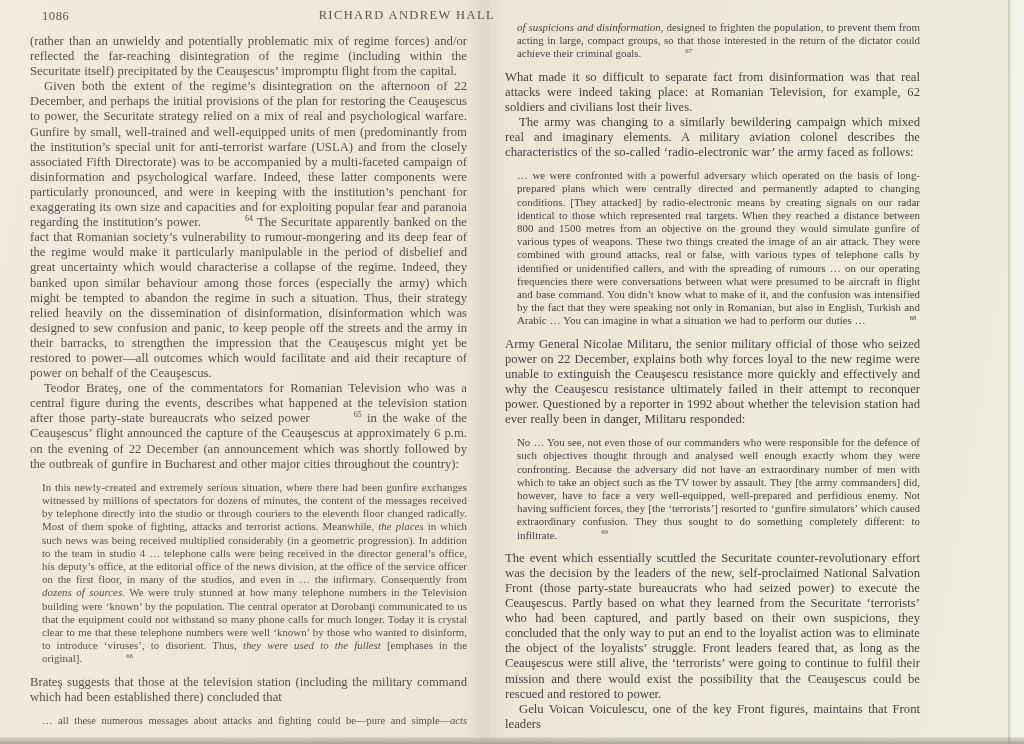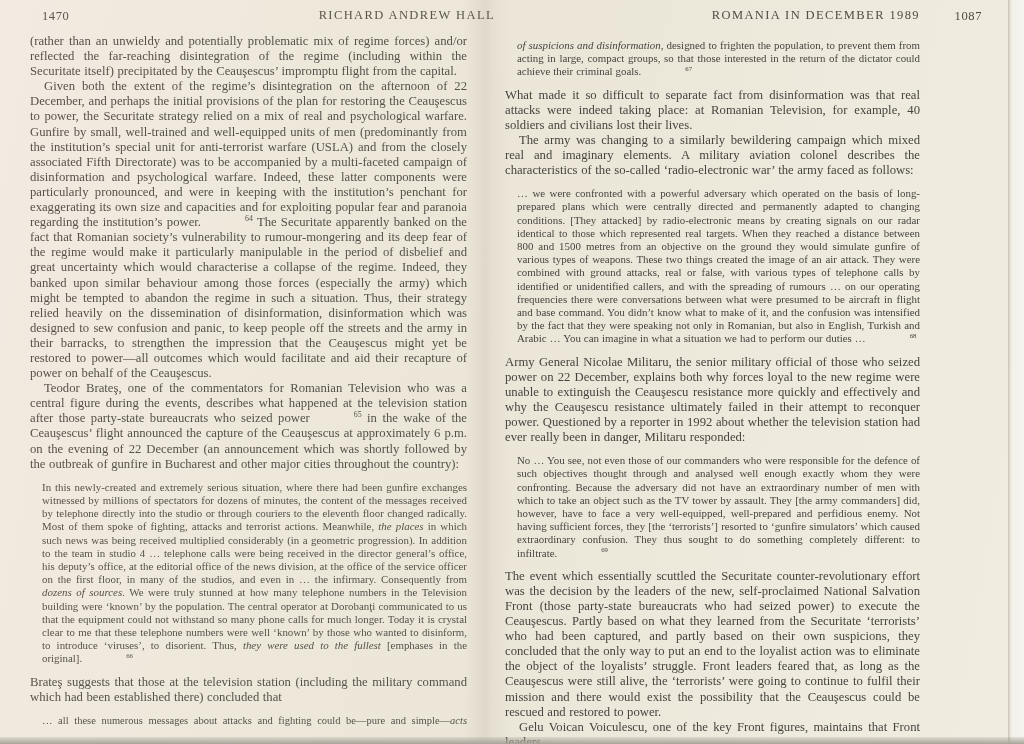--- a/index.html
+++ b/index.html
@@ -41,43 +41,39 @@
     background:linear-gradient(to bottom,rgba(130,126,116,.15),#a8a49a);
   }
 </style>
 </head>
 <body>
 
 <div class="scan">
 
   <div class="page page-left">
     <div class="pagehead">
-      <span class="pagenum">1470</span>
+      <span class="pagenum">1086</span>
       <span class="runhead">RICHARD ANDREW HALL</span>
     </div>
     <div class="body">
         <div class="para">(rather than an unwieldy and potentially problematic mix of regime forces) and/or reflected the far-reaching disintegration of the regime (including within the Securitate itself) precipitated by the Ceauşescus’ impromptu flight from the capital.</div>
         <div class="para indent">Given both the extent of the regime’s disintegration on the afternoon of 22 December, and perhaps the initial provisions of the plan for restoring the Ceauşescus to power, the Securitate strategy relied on a mix of real and psychological warfare. Gunfire by small, well-trained and well-equipped units of men (predominantly from the institution’s special unit for anti-terrorist warfare (USLA) and from the closely associated Fifth Directorate) was to be accompanied by a multi-faceted campaign of disinformation and psychological warfare. Indeed, these latter components were particularly pronounced, and were in keeping with the institution’s penchant for exaggerating its own size and capacities and for exploiting popular fear and paranoia regarding the institution’s power.<sup>64</sup> The Securitate apparently banked on the fact that Romanian society’s vulnerability to rumour-mongering and its deep fear of the regime would make it particularly manipulable in the period of disbelief and great uncertainty which would characterise a collapse of the regime. Indeed, they banked upon similar behaviour among those forces (especially the army) which might be tempted to abandon the regime in such a situation. Thus, their strategy relied heavily on the dissemination of disinformation, disinformation which was designed to sew confusion and panic, to keep people off the streets and the army in their barracks, to strengthen the impression that the Ceauşescus might yet be restored to power—all outcomes which would facilitate and aid their recapture of power on behalf of the Ceauşescus.</div>
         <div class="para indent">Teodor Brateş, one of the commentators for Romanian Television who was a central figure during the events, describes what happened at the television station after those party-state bureaucrats who seized power<sup>65</sup> in the wake of the Ceauşescus’ flight announced the capture of the Ceauşescus at approximately 6 p.m. on the evening of 22 December (an announcement which was shortly followed by the outbreak of gunfire in Bucharest and other major cities throughout the country):</div>
         <div class="quote">In this newly-created and extremely serious situation, where there had been gunfire exchanges witnessed by millions of spectators for dozens of minutes, the content of the messages received by telephone directly into the studio or through couriers to the eleventh floor changed radically. Most of them spoke of fighting, attacks and terrorist actions. Meanwhile, <i>the places</i> in which such news was being received multiplied considerably (in a geometric progression). In addition to the team in studio 4 … telephone calls were being received in the director general’s office, his deputy’s office, at the editorial office of the news division, at the office of the service officer on the first floor, in many of the studios, and even in … the infirmary. Consequently from <i>dozens of sources</i>. We were truly stunned at how many telephone numbers in the Television building were ‘known’ by the population. The central operator at Dorobanţi communicated to us that the equipment could not withstand so many phone calls for much longer. Today it is crystal clear to me that these telephone numbers were well ‘known’ by those who wanted to disinform, to introduce ‘viruses’, to disorient. Thus, <i>they were used to the fullest</i> [emphases in the original].<sup>66</sup></div>
         <div class="para">Brateş suggests that those at the television station (including the military command which had been established there) concluded that</div>
         <div class="quote stretch">… all these numerous messages about attacks and fighting could be—pure and simple—<i>acts</i></div>
       </div>
   </div>
 
   <div class="gutter-shadow"></div>
 
   <div class="page page-right">
-    <div class="pagehead">
-      <span class="runhead">ROMANIA IN DECEMBER 1989</span>
-      <span class="pagenum">1087</span>
-    </div>
     <div class="body">
         <div class="quote"><i>of suspicions and disinformation</i>, designed to frighten the population, to prevent them from acting in large, compact groups, so that those interested in the return of the dictator could achieve their criminal goals.<sup>67</sup></div>
-        <div class="para">What made it so difficult to separate fact from disinformation was that real attacks were indeed taking place: at Romanian Television, for example, 40 soldiers and civilians lost their lives.</div>
+        <div class="para">What made it so difficult to separate fact from disinformation was that real attacks were indeed taking place: at Romanian Television, for example, 62 soldiers and civilians lost their lives.</div>
         <div class="para indent">The army was changing to a similarly bewildering campaign which mixed real and imaginary elements. A military aviation colonel describes the characteristics of the so-called ‘radio-electronic war’ the army faced as follows:</div>
         <div class="quote">… we were confronted with a powerful adversary which operated on the basis of long-prepared plans which were centrally directed and permanently adapted to changing conditions. [They attacked] by radio-electronic means by creating signals on our radar identical to those which represented real targets. When they reached a distance between 800 and 1500 metres from an objective on the ground they would simulate gunfire of various types of weapons. These two things created the image of an air attack. They were combined with ground attacks, real or false, with various types of telephone calls by identified or unidentified callers, and with the spreading of rumours … on our operating frequencies there were conversations between what were presumed to be aircraft in flight and base command. You didn’t know what to make of it, and the confusion was intensified by the fact that they were speaking not only in Romanian, but also in English, Turkish and Arabic … You can imagine in what a situation we had to perform our duties …<sup>68</sup></div>
         <div class="para">Army General Nicolae Militaru, the senior military official of those who seized power on 22 December, explains both why forces loyal to the new regime were unable to extinguish the Ceauşescu resistance more quickly and effectively and why the Ceauşescu resistance ultimately failed in their attempt to reconquer power. Questioned by a reporter in 1992 about whether the television station had ever really been in danger, Militaru responded:</div>
         <div class="quote">No … You see, not even those of our commanders who were responsible for the defence of such objectives thought through and analysed well enough exactly whom they were confronting. Because the adversary did not have an extraordinary number of men with which to take an object such as the TV tower by assault. They [the army commanders] did, however, have to face a very well-equipped, well-prepared and perfidious enemy. Not having sufficient forces, they [the ‘terrorists’] resorted to ‘gunfire simulators’ which caused extraordinary confusion. They thus sought to do something completely different: to infiltrate.<sup>69</sup></div>
         <div class="para">The event which essentially scuttled the Securitate counter-revolutionary effort was the decision by the leaders of the new, self-proclaimed National Salvation Front (those party-state bureaucrats who had seized power) to execute the Ceauşescus. Partly based on what they learned from the Securitate ‘terrorists’ who had been captured, and partly based on their own suspicions, they concluded that the only way to put an end to the loyalist action was to eliminate the object of the loyalists’ struggle. Front leaders feared that, as long as the Ceauşescus were still alive, the ‘terrorists’ were going to continue to fulfil their mission and there would exist the possibility that the Ceauşescus could be rescued and restored to power.</div>
         <div class="para indent">Gelu Voican Voiculescu, one of the key Front figures, maintains that Front leaders</div>
       </div>
   </div>
 
   <div class="page-edge"></div>

